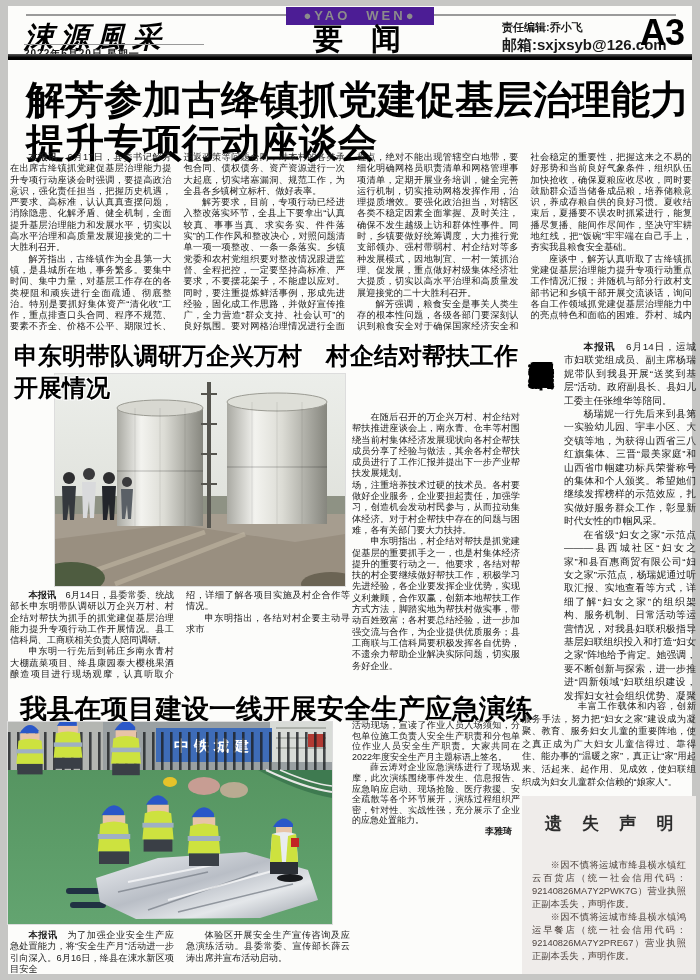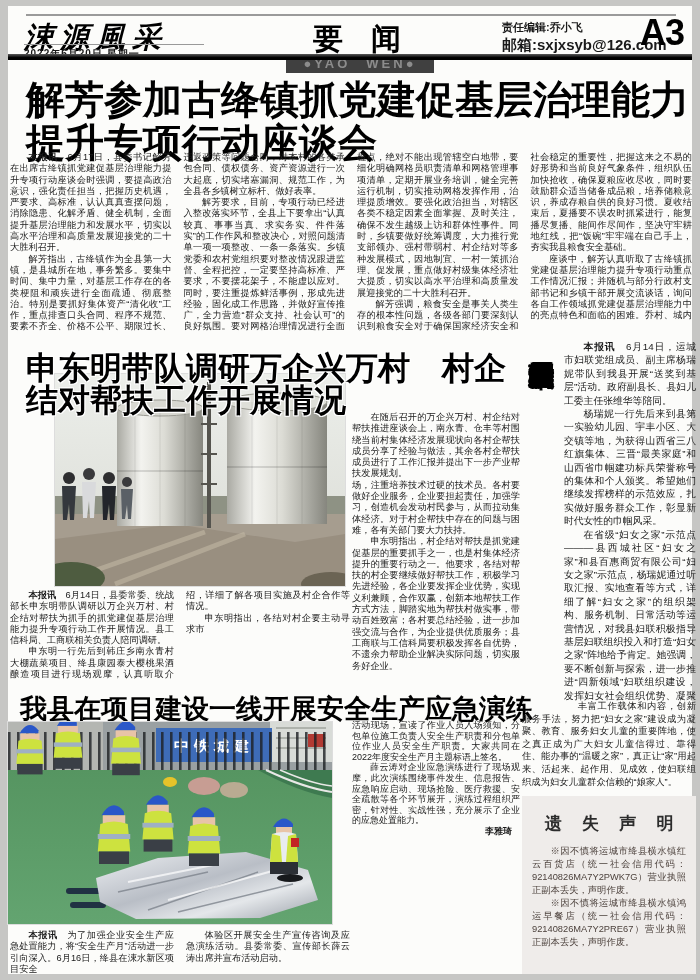--- a/index.html
+++ b/index.html
@@ -9,56 +9,56 @@
   .abs{position:absolute;}
   p{margin:0;text-indent:2em;text-align:justify;}
   .lead{font-weight:bold;}
   .byline{text-align:right;text-indent:0;font-weight:bold;padding-right:8px;}
   
   .topline{left:18px;top:8px;width:650px;height:2px;background:#9a9a9a;}
   .masthead{left:16px;top:12px;font-family:"Liberation Serif",serif;font-style:italic;
             font-weight:bold;font-size:29px;letter-spacing:7px;color:#000;}
   .mastline{left:16px;top:38px;width:180px;height:1px;background:#999;}
   .mastdate{left:16px;top:41px;font-size:10px;font-weight:bold;letter-spacing:1px;}
-  .pinyin{left:278px;top:1px;width:140px;text-align:center;background:#404040;
-          color:#8c8c8c;font-size:13px;letter-spacing:3px;font-weight:bold;padding:0 4px;margin-top:48px;}
+  .pinyin{left:278px;top:1px;width:140px;text-align:center;background:#4c1d95;
+          color:#8c8c8c;font-size:13px;letter-spacing:3px;font-weight:bold;padding:0 4px;}
   .section{left:276px;top:13px;width:146px;text-align:center;font-family:"Liberation Serif",serif;
            font-weight:bold;font-size:30px;letter-spacing:28px;text-indent:28px;color:#000;}
   .edit1{left:494px;top:14px;font-size:11px;font-weight:bold;}
   .edit2{left:494px;top:30px;font-size:15px;font-weight:bold;}
   .pageno{left:632px;top:6px;font-size:36px;font-weight:900;letter-spacing:-1px;color:#000;}
   .bar{left:0px;top:48px;width:684px;height:6px;background:linear-gradient(#5a5a5a,#000 60%);}
   
   .h1a{left:2px;top:56px;width:682px;font-size:39px;line-height:43px;font-weight:900;
        letter-spacing:0px;color:#000;margin:16px;}
   .body1{left:2px;top:146px;width:682px;height:182px;column-count:4;column-gap:12px;
          column-fill:auto;font-size:9.2px;line-height:11.3px;overflow:hidden;}
   
-  .h2a{left:2px;top:330px;width:510px;font-size:32px;line-height:32px;font-weight:900;color:#000;
-       margin:16px;z-index:3;text-shadow:0 0 2px #fff,1px 1px 0 #fff,-1px -1px 0 #fff,1px -1px 0 #fff,-1px 1px 0 #fff;}
+  .h2a{left:2px;top:330px;width:510px;font-size:24px;line-height:32px;font-weight:900;color:#000;
+       margin:4px;z-index:3;text-shadow:0 0 2px #fff,1px 1px 0 #fff,-1px -1px 0 #fff,1px -1px 0 #fff,-1px 1px 0 #fff;}
   .photo1{left:47px;top:368px;width:290px;height:212px;z-index:1;box-shadow:0 0 0 1px #ddd;}
   .colC2{left:344px;top:406px;width:168px;height:266px;font-size:9.2px;line-height:11.3px;overflow:hidden;}
   .bot2{left:2px;top:584px;width:340px;height:94px;column-count:2;column-gap:12px;column-fill:auto;
         font-size:9.2px;line-height:11.3px;overflow:hidden;}
   
   .h3a{left:2px;top:678px;width:514px;font-size:27px;line-height:30px;font-weight:900;color:#000;margin:10px;}
   .photo2{left:0px;top:716px;width:324px;height:202px;box-shadow:0 0 0 1px #ddd;}
   .colC4{left:344px;top:714px;width:168px;height:258px;font-size:9px;line-height:10.6px;overflow:hidden;}
   .bot4{left:2px;top:924px;width:340px;height:48px;column-count:2;column-gap:12px;column-fill:auto;
         font-size:9.2px;line-height:11.3px;overflow:hidden;}
   
   .vhead{left:516px;top:336px;height:402px;writing-mode:vertical-rl;text-orientation:upright;
          font-size:26px;line-height:36px;font-weight:900;color:#000;margin:0;}
   .rbody{left:556px;top:334px;width:132px;height:362px;font-size:9.8px;line-height:13.4px;overflow:hidden;}
   .rbody2{left:514px;top:694px;width:174px;height:94px;font-size:9.3px;line-height:12.6px;overflow:hidden;}
   .rbody2 p:first-child{text-indent:6em;}
   
   .notice{left:514px;top:790px;width:174px;height:178px;background:#efecea;overflow:hidden;}
   .notice-title{text-align:center;font-family:"Liberation Serif",serif;font-weight:bold;
-                font-size:17px;letter-spacing:8px;text-indent:8px;color:#2c2c2c;margin:16px 0 10px 0;}
+                font-size:17px;letter-spacing:8px;text-indent:8px;color:#2c2c2c;margin:16px 0 24px 0;}
   .notice p{font-size:9.3px;line-height:13px;color:#4d423d;padding:0 10px;}
 </style>
 </head>
 <body>
 
 <div class="paper">
 
   <div class="abs topline"></div>
   <div class="abs masthead">涑源風采</div>
   <div class="abs mastline"></div>

